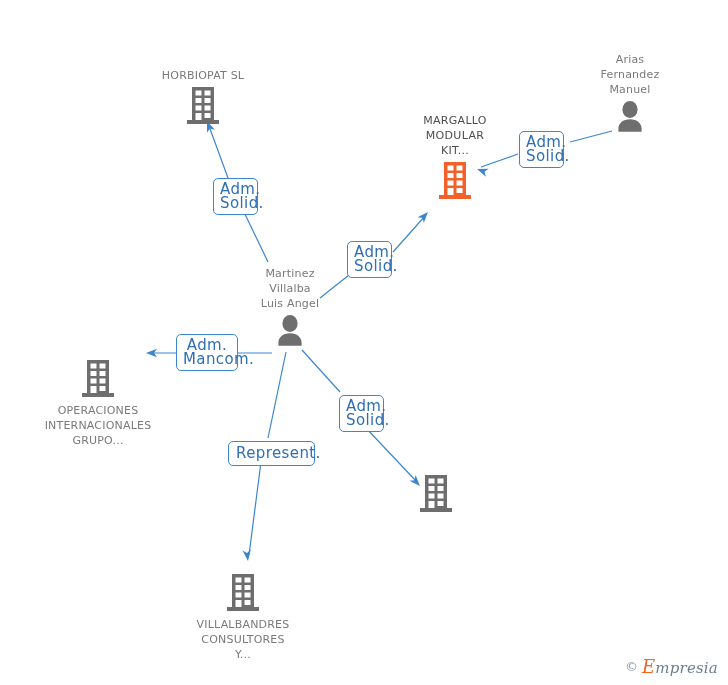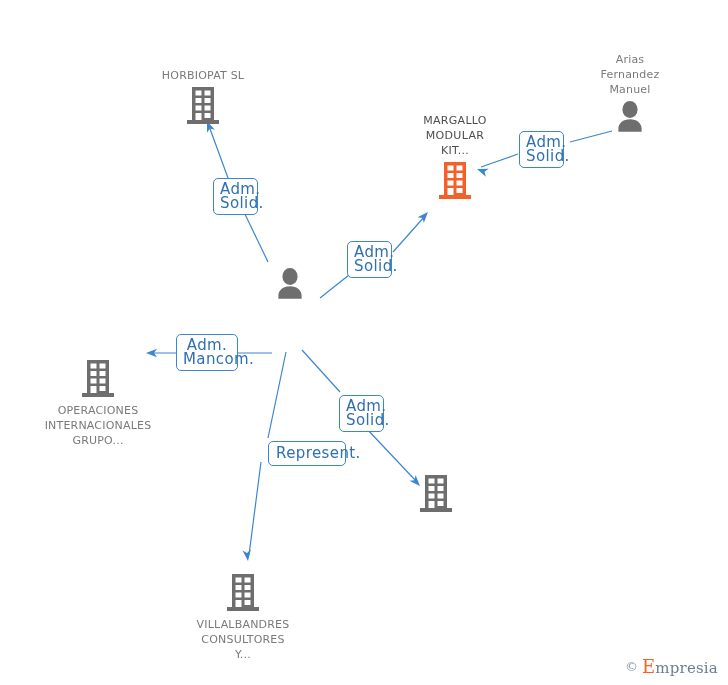--- a/index.html
+++ b/index.html
@@ -39,21 +39,21 @@
   }
   .edge-label.one-line{padding:4px 7px 5px 7px;}
 
   
   #watermark{
     position:absolute;right:10px;bottom:8px;
     display:flex;align-items:center;gap:4px;
     font-size:14px;color:#6b7f92;
   }
   #watermark .c-mark{font-size:13px;color:#8a9aa8;}
-  #watermark .brand{font-family:"DejaVu Serif","Liberation Serif",serif;font-size:15px;color:#6b7f92;letter-spacing:.2px;}
+  #watermark .brand{font-family:"DejaVu Serif","Liberation Serif",serif;font-style:italic;font-size:15px;color:#6b7f92;letter-spacing:.2px;}
   #watermark .brand .e{color:#f26522;font-size:18px;}
 </style>
 </head>
 <body>
 
 <div id="graph">
 
   <svg class="edges" viewBox="0 0 728 685">
     <g id="edge-paths" stroke="#3c86cf" stroke-width="1.2" fill="none">
         <path d="M 268,262 L 243,210 M 228,178 L 209,126"></path>
@@ -119,20 +119,23 @@
 Fernandez
 Manuel</span>
         <span class="icon-wrap"><svg width="34" height="36" viewBox="0 0 34 36" aria-hidden="true">
             <g fill="#6e6e6e">
               <ellipse cx="17" cy="10.5" rx="7.6" ry="8.4"></ellipse>
               <path d="M17 20.2c-7.2 0-11.6 4.2-11.6 9.4v3.2h23.2v-3.2c0-5.2-4.4-9.4-11.6-9.4z"></path>
             </g>
           </svg></span>
       </div>
       <div class="node label-above" style="left: 290px; top: 266px;">
+        <span class="label">Martinez
+Villalba
+Luis Angel</span>
         <span class="icon-wrap"><svg width="34" height="36" viewBox="0 0 34 36" aria-hidden="true">
             <g fill="#6e6e6e">
               <ellipse cx="17" cy="10.5" rx="7.6" ry="8.4"></ellipse>
               <path d="M17 20.2c-7.2 0-11.6 4.2-11.6 9.4v3.2h23.2v-3.2c0-5.2-4.4-9.4-11.6-9.4z"></path>
             </g>
           </svg></span>
       </div>
       <div class="node label-below" style="left: 98px; top: 358px;">
         <span class="icon-wrap"><svg width="34" height="40" viewBox="0 0 34 40" aria-hidden="true">
             <g fill="#6e6e6e">
@@ -199,21 +202,21 @@
       <div class="edge-label" style="left: 213px; top: 178px; width: 45px;">Adm.
 Solid.</div>
       <div class="edge-label" style="left: 347px; top: 241px; width: 45px;">Adm.
 Solid.</div>
       <div class="edge-label" style="left: 519px; top: 131px; width: 45px;">Adm.
 Solid.</div>
       <div class="edge-label" style="left: 176px; top: 334px; width: 62px;">Adm.
 Mancom.</div>
       <div class="edge-label" style="left: 339px; top: 395px; width: 45px;">Adm.
 Solid.</div>
-      <div class="edge-label one-line" style="left: 228px; top: 441px; width: 78px; margin-left: 40px;">Represent.</div>
+      <div class="edge-label one-line" style="left: 228px; top: 441px; width: 87px;">Represent.</div>
     </div>
 
   <div id="watermark">
     <span class="c-mark">©</span>
     <span class="brand"><span class="e">E</span><span>mpresia</span></span>
   </div>
 
 </div>
 
 </body></html>

